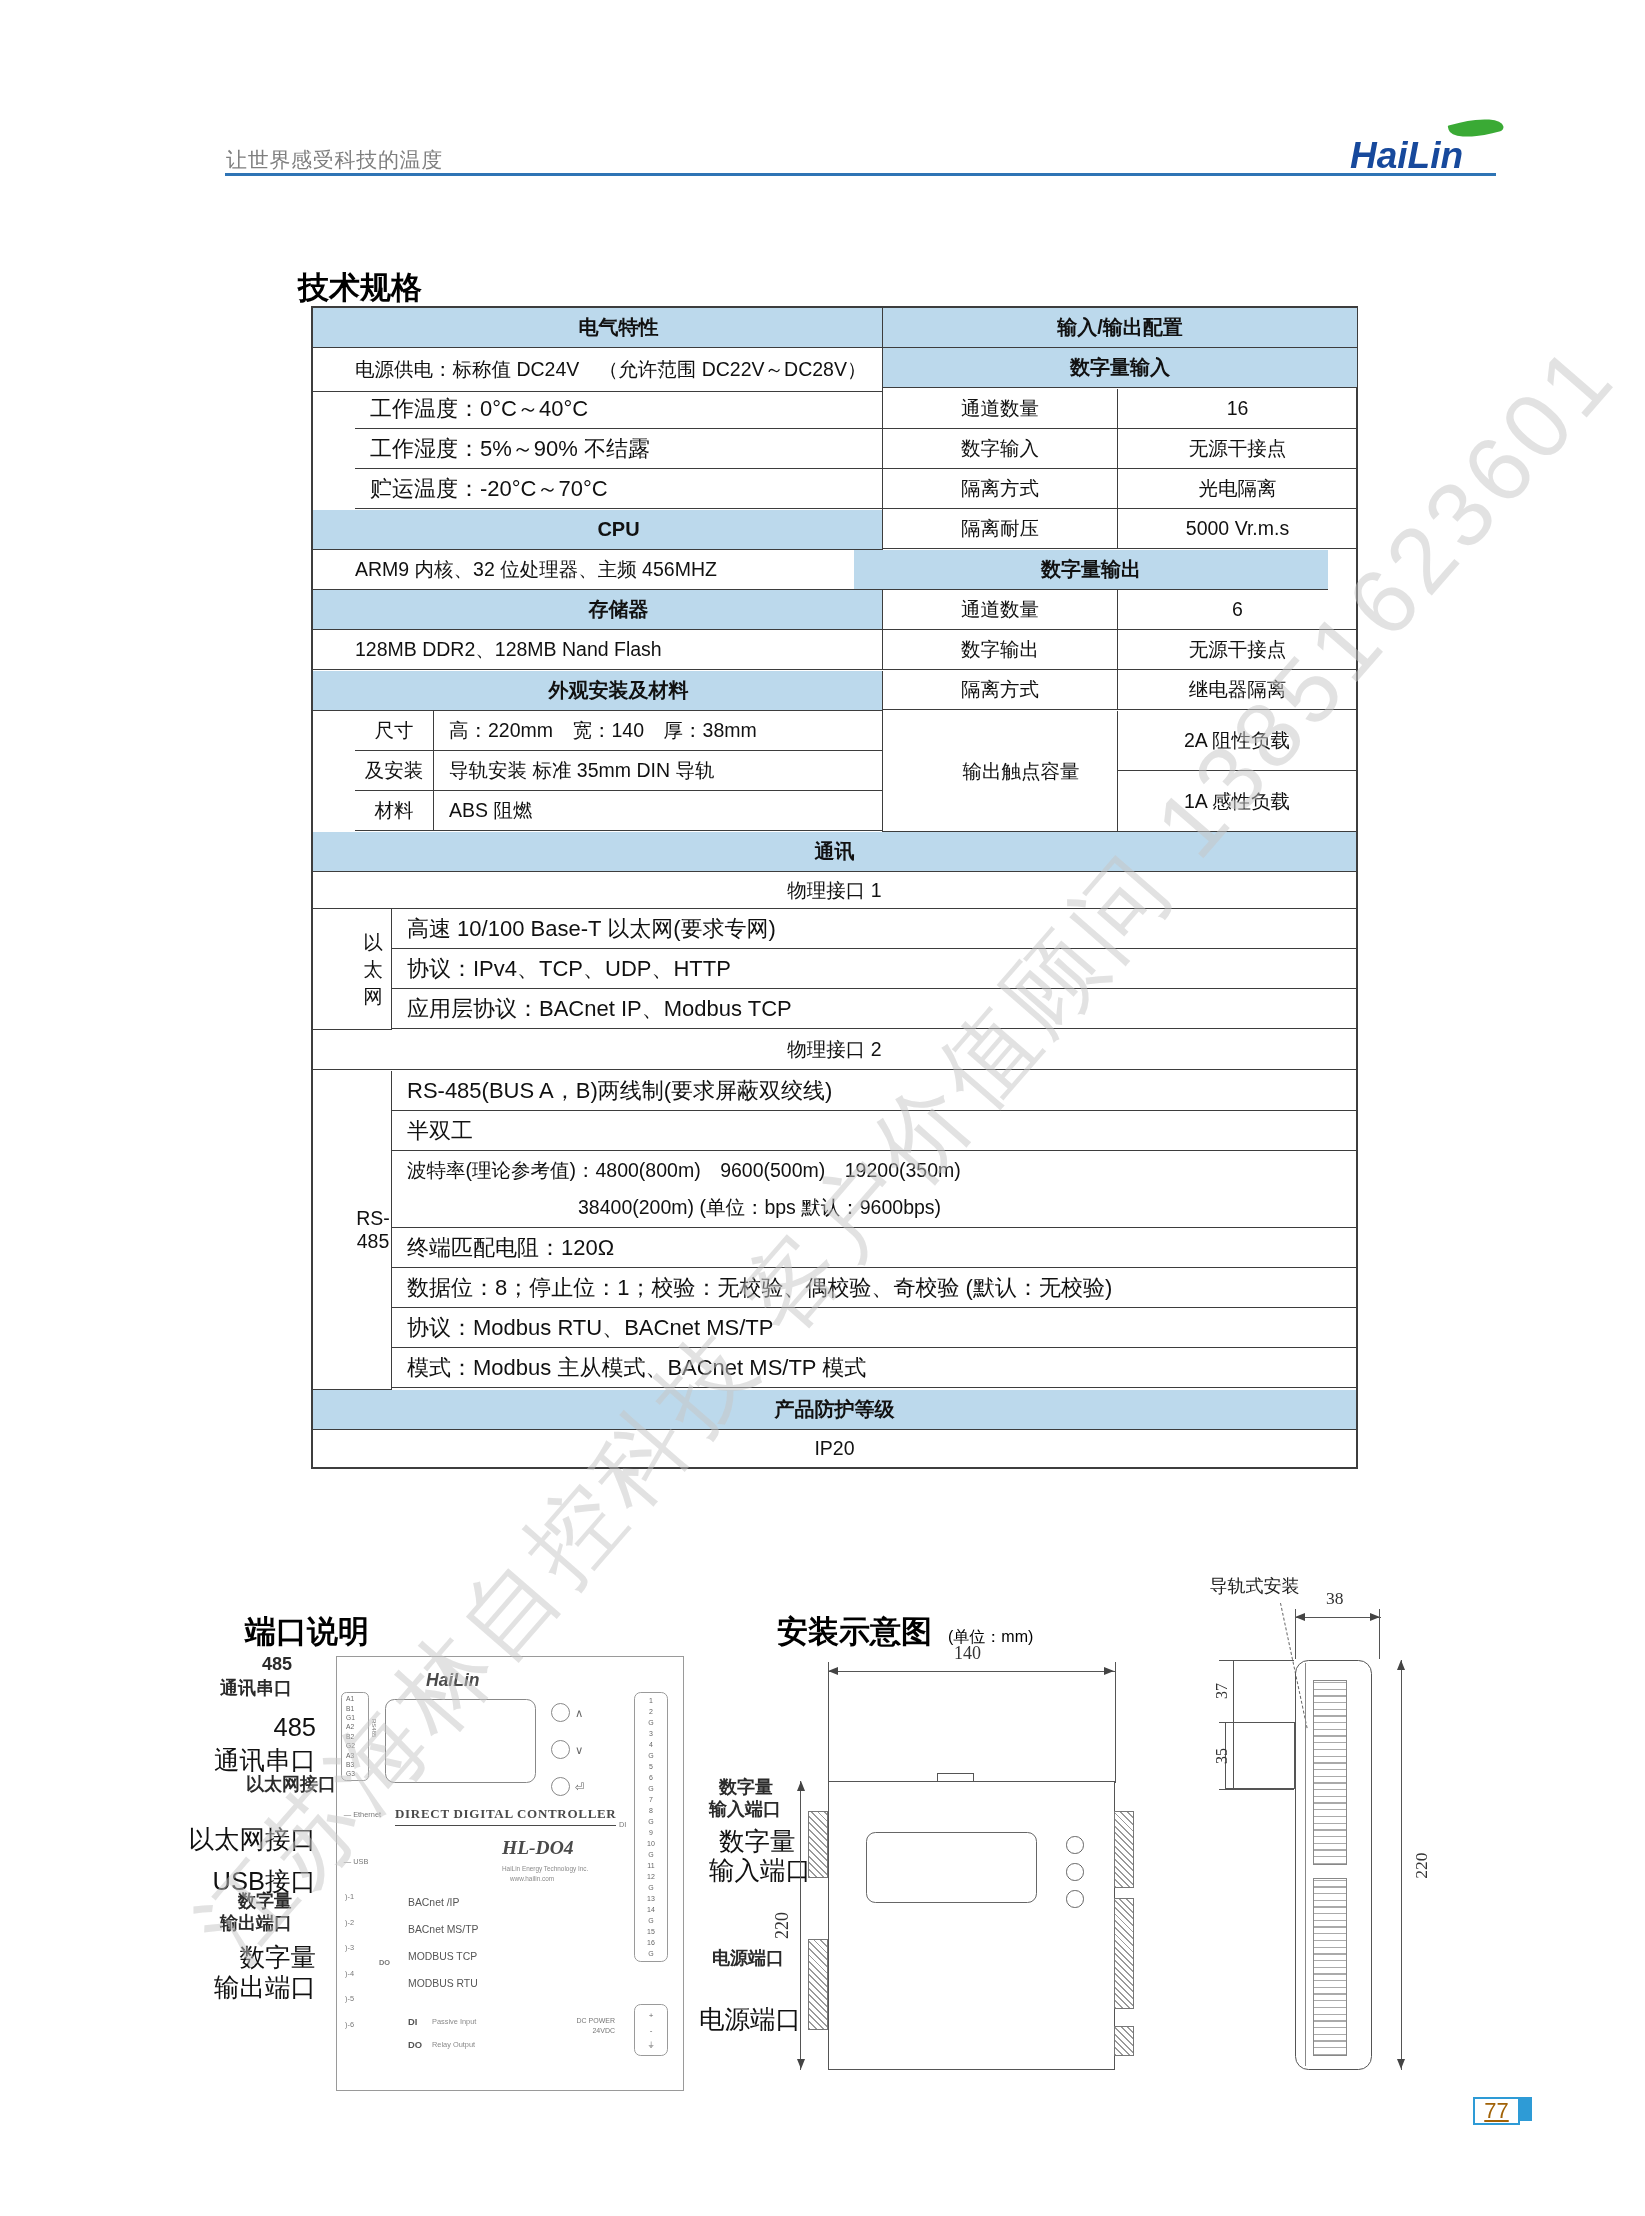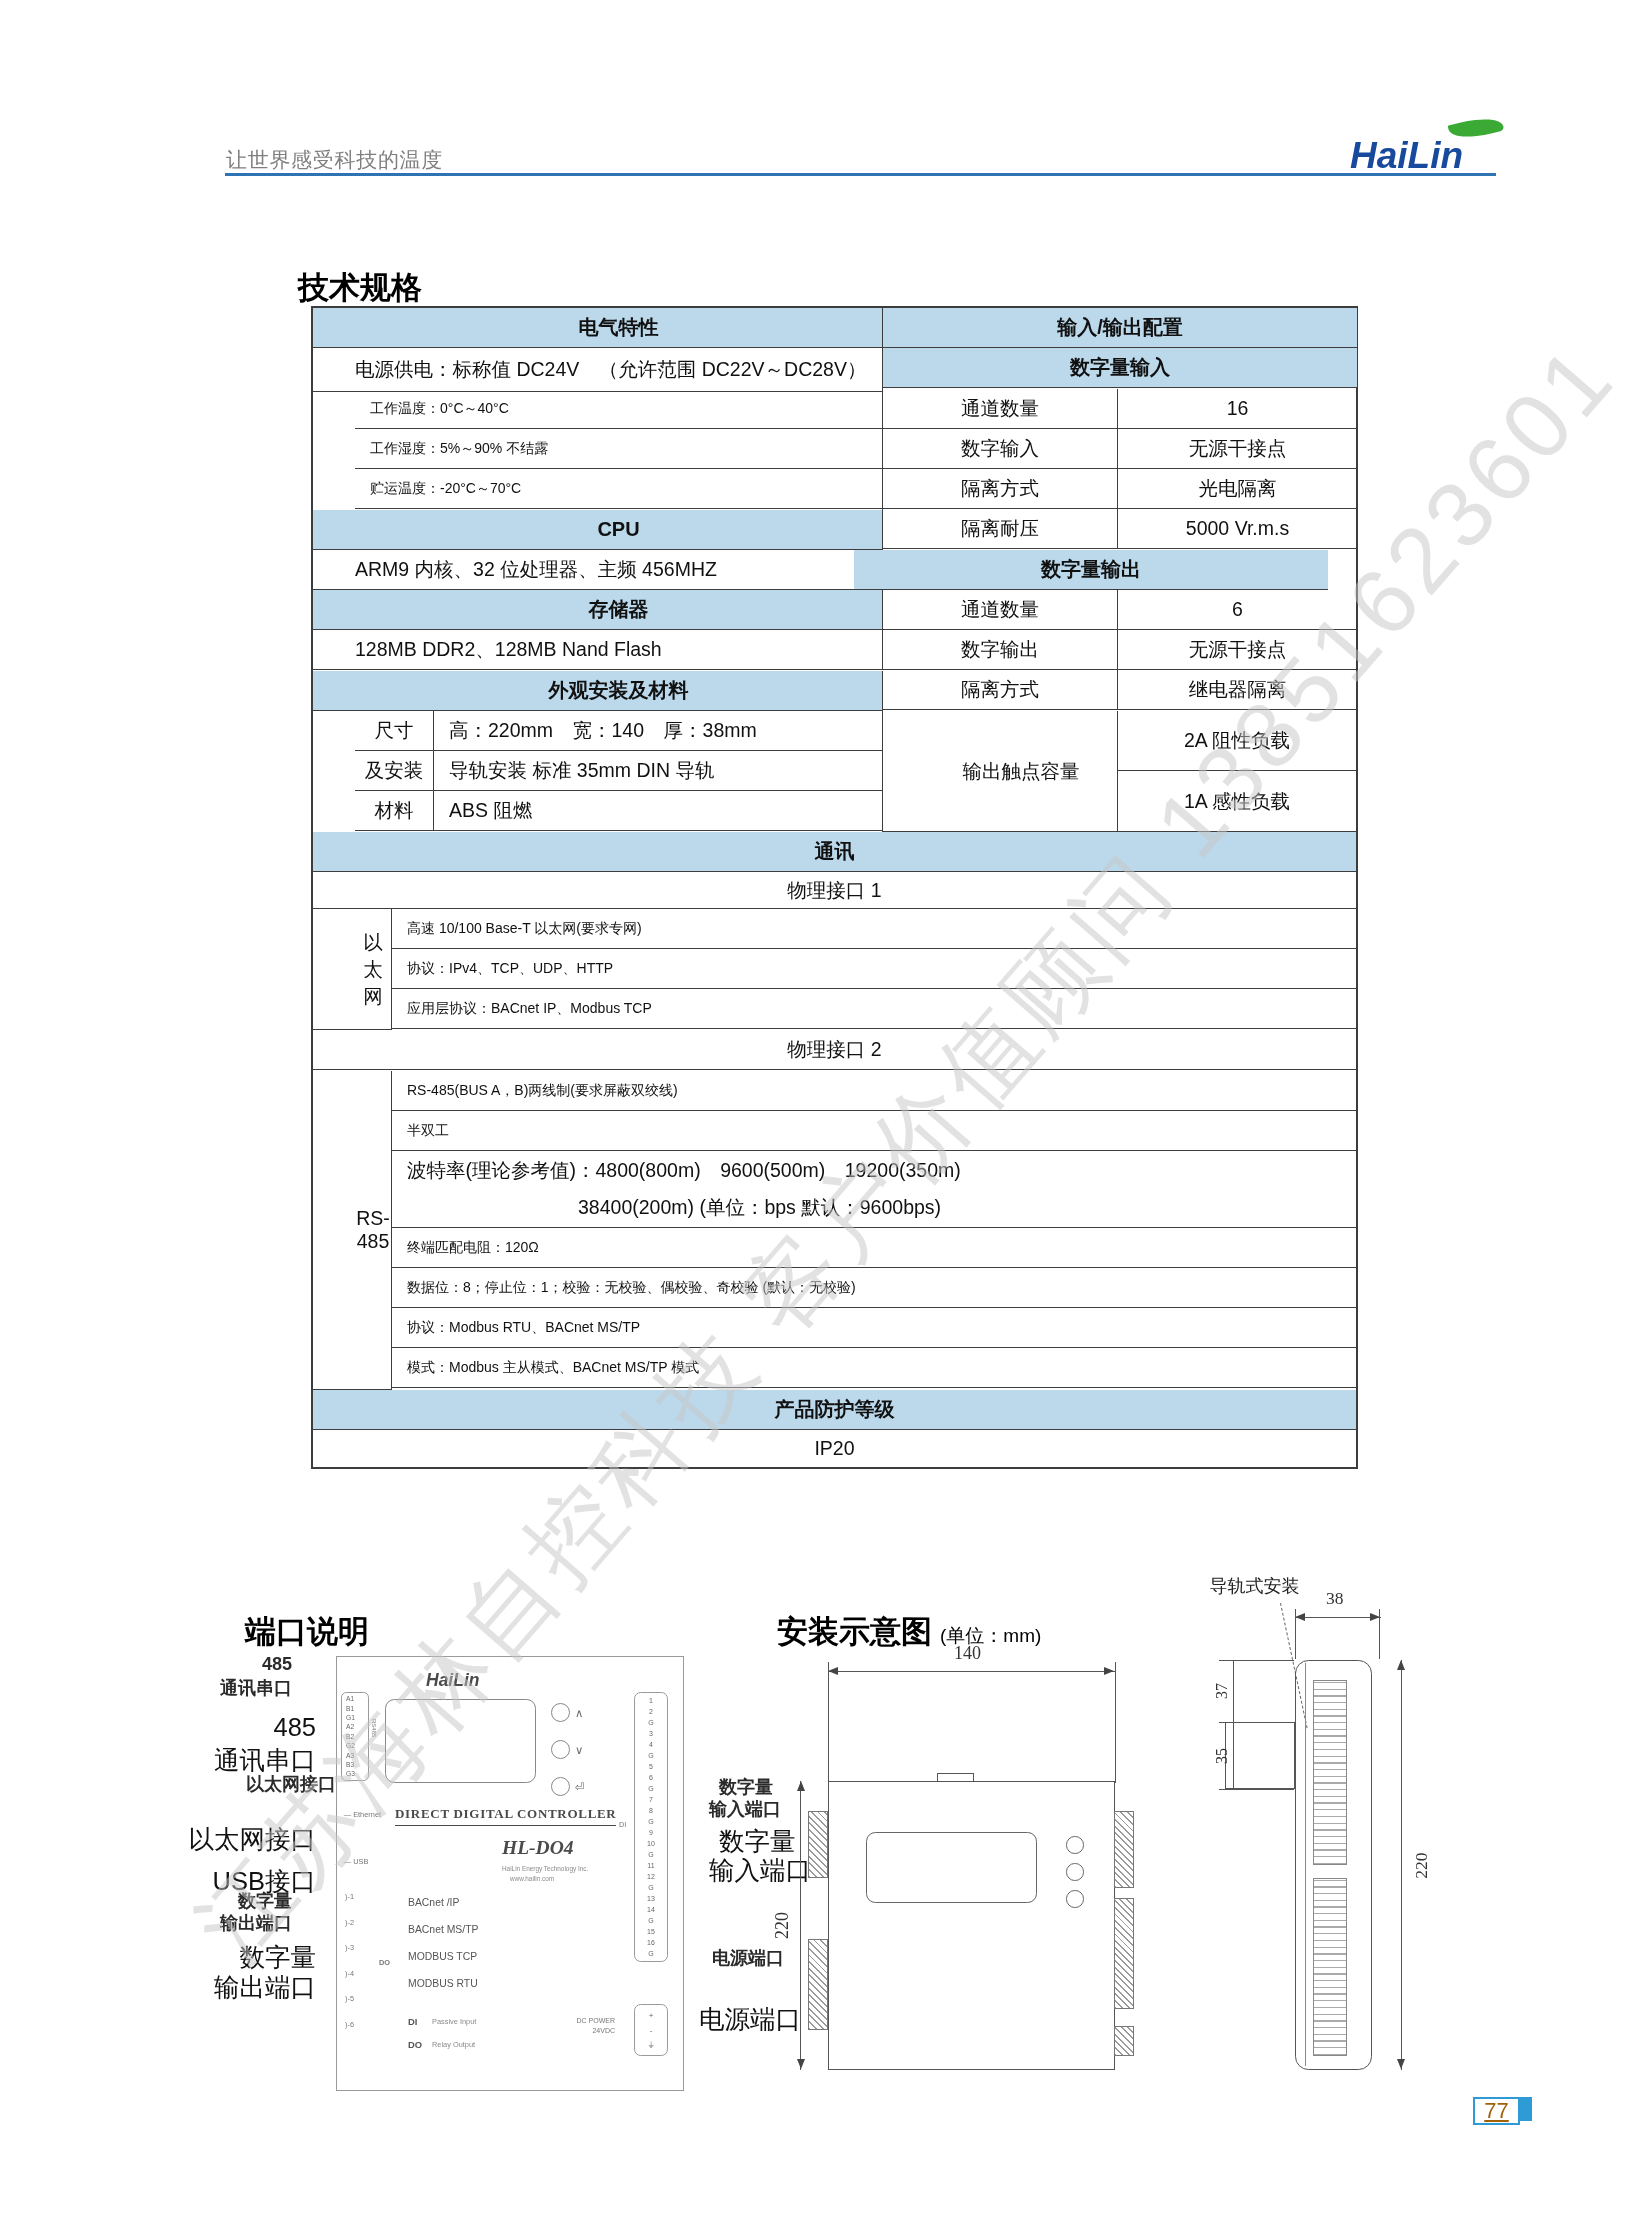--- a/index.html
+++ b/index.html
@@ -9,31 +9,31 @@
   
   .slogan{position:absolute;left:226px;top:146px;font-size:21px;color:#7f7f7f;letter-spacing:0.7px;}
   .hline{position:absolute;left:225px;top:173px;width:1271px;height:2.7px;background:#2e74b5;}
   .logo{position:absolute;left:1350px;top:123px;width:161px;height:57px;}
   .logo-text{position:absolute;left:0;top:12px;font-size:37px;font-weight:800;font-style:italic;
              color:#17499c;letter-spacing:0px;}
   .leaf{position:absolute;left:99px;top:-4px;width:54px;height:18px;background:#3aaa35;
         border-radius:1.3px 100% 5.4px 100%;transform:rotate(-14deg);}
   
   .h1{position:absolute;font-size:31px;font-weight:bold;color:#000;}
-  .unit{font-size:19px;font-weight:normal;margin-left:8px;}
+  .unit{font-size:16px;font-weight:normal;margin-left:16px;}
   
   .spec-table{position:absolute;left:311px;top:306px;width:1043px;height:1159px;
               border:2px solid #3d3d3d;}
   .cell{position:absolute;box-sizing:border-box;display:flex;align-items:center;font-size:19.5px;}
   .c{justify-content:center;text-align:center;}
   .pl{padding-left:15px;}
   .hd{background:#bcd9ec;font-weight:bold;justify-content:center;font-size:20px;}
   .bb{border-bottom:1.3px solid #3d3d3d;}
   .br{border-right:1.3px solid #3d3d3d;padding-left:42px;}
-  .crow{height:40px;display:flex;align-items:center;padding-left:15px;border-bottom:1.3px solid #3d3d3d;box-sizing:border-box;font-size:14px;}
+  .crow{height:40px;display:flex;align-items:center;padding-left:15px;border-bottom:1.3px solid #3d3d3d;box-sizing:border-box;font-size:22px;}
   .rrow{height:40px;display:flex;border-bottom:1.3px solid #3d3d3d;box-sizing:border-box;font-size:19.5px;}
   .rlab{width:235px;display:flex;align-items:center;justify-content:center;border-right:1.3px solid #3d3d3d;box-sizing:border-box;}
   .rval{flex:1;display:flex;align-items:center;justify-content:center;}
   .mrow{height:40px;display:flex;border-bottom:1.3px solid #3d3d3d;box-sizing:border-box;font-size:19.5px;}
   .mlab{width:79px;display:flex;align-items:center;justify-content:center;border-right:1.3px solid #3d3d3d;box-sizing:border-box;}
   .mval{flex:1;display:flex;align-items:center;padding-left:15px;}
   .baud2{padding-left:171px;}
   
   .dev{position:absolute;left:336px;top:1656px;width:346px;height:433px;border:1.3px solid #9a9a9a;background:#fff;}
   .dev *{box-sizing:border-box;}

